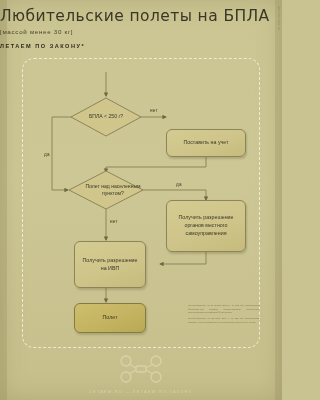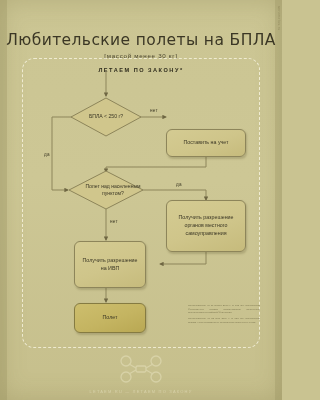--- a/index.html
+++ b/index.html
@@ -23,21 +23,21 @@
     pointer-events:none;
   }
   .side-strip{
     position:absolute;top:0;bottom:0;width:7px;
     background:rgba(150,142,92,.30);
   }
   .side-strip.left{left:0;}
   .side-strip.right{right:0;}
 
   
-  #header{position:absolute;left:0;right:0;top:8px;text-align:center;margin-top:24px;}
+  #header{position:absolute;left:0;right:0;top:8px;}
   #title{
     font-size:15.5px;letter-spacing:.4px;color:#3b3725;
     font-weight:400;line-height:1.1;
     font-family:"DejaVu Sans", sans-serif;
   }
   #subtitle{
     margin-top:3px;font-size:6.2px;color:#4a452e;letter-spacing:.7px;
   }
   #tagline{
     margin-top:8px;font-size:5.6px;font-weight:bold;color:#2e2b1c;

